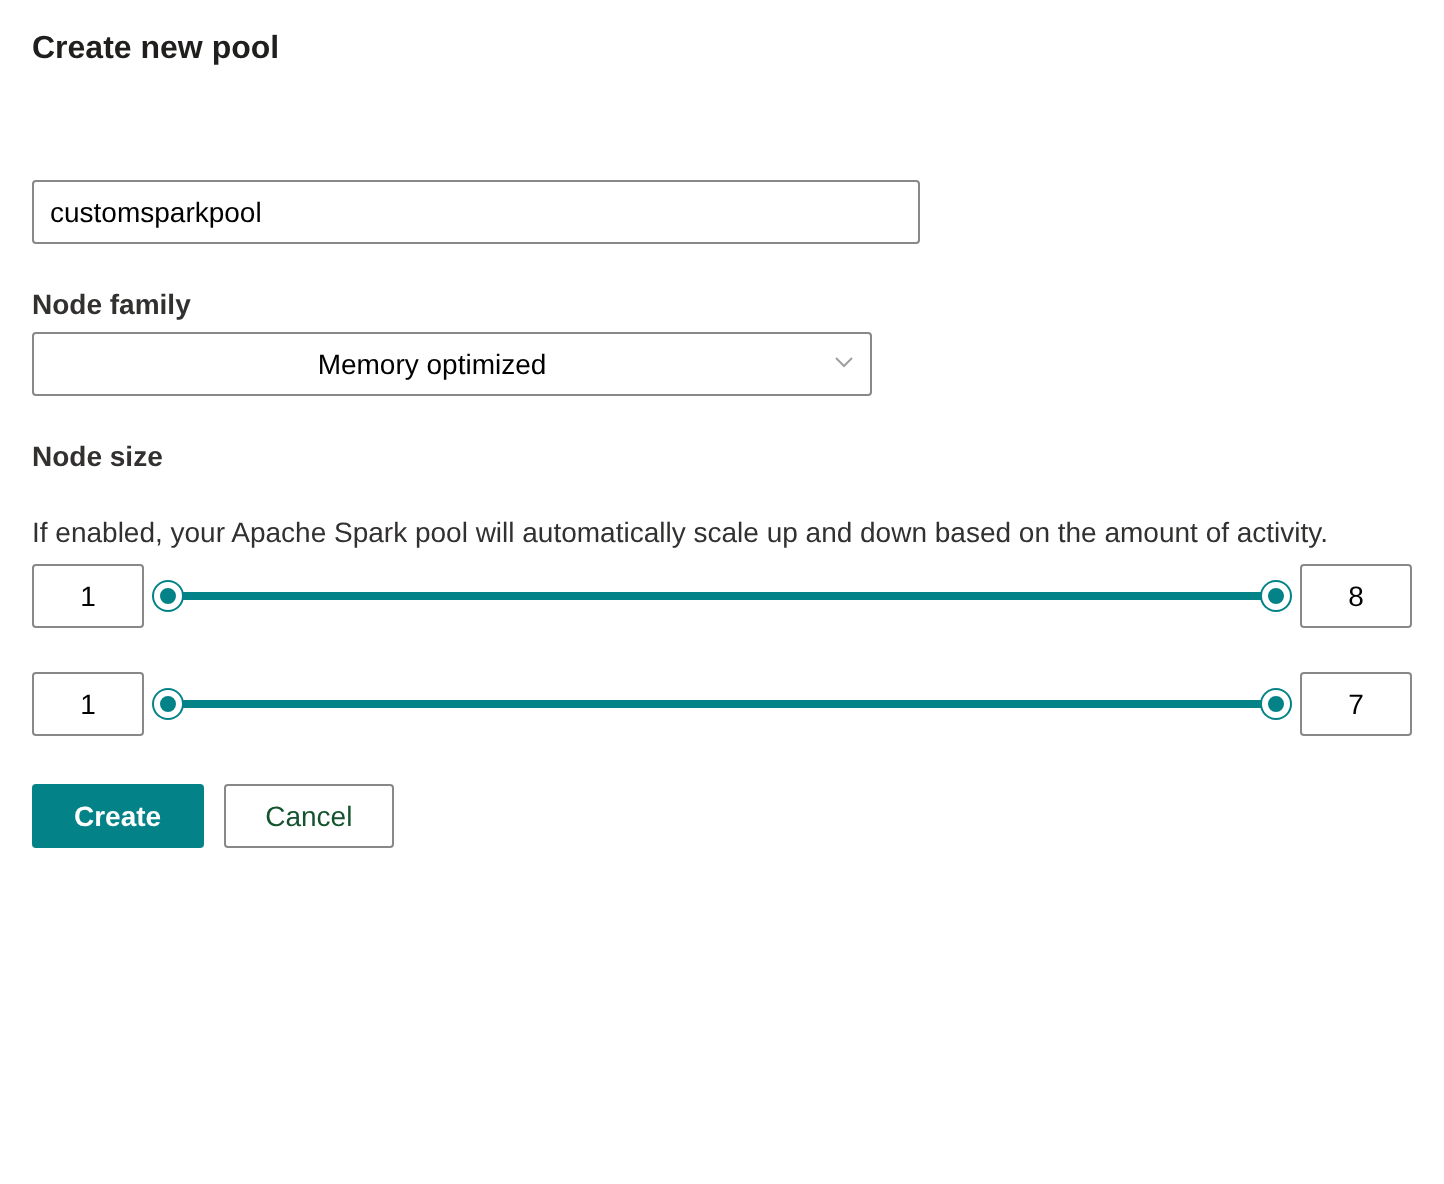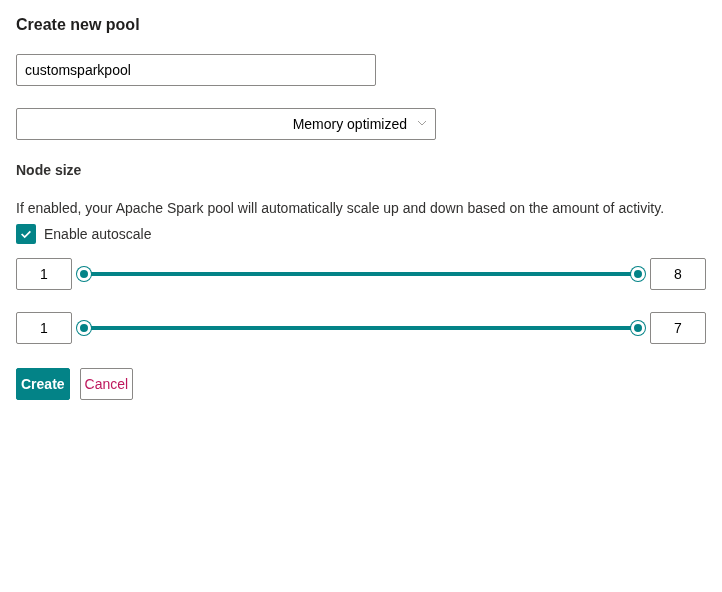--- a/index.html
+++ b/index.html
@@ -25,44 +25,45 @@
     font-size: 14px;
     font-weight: 600;
     margin-bottom: 6px;
     display: block;
   }
   .required {
     color: #a4262c;
     margin-left: 2px;
   }
   .text-input {
-    width: 360px;
+    width: 444px;
     height: 32px;
     border: 1px solid #8a8886;
     border-radius: 2px;
     padding: 0 8px;
     font-size: 14px;
     font-family: inherit;
+    margin-top: 36px;
   }
   .select-wrap {
     position: relative;
     width: 420px;
   }
   .select-input {
     width: 100%;
     height: 32px;
     border: 1px solid #8a8886;
     border-radius: 2px;
     padding: 0 28px 0 8px;
     font-size: 14px;
     font-family: inherit;
     background: #fff;
     appearance: none;
     cursor: pointer;
-    text-align: right;
+    text-align: center;
   }
   .chevron {
     position: absolute;
     right: 8px;
     top: 50%;
     transform: translateY(-50%);
     pointer-events: none;
     color: #a19f9d;
   }
   .section-label {
@@ -144,73 +145,66 @@
   }
   .slider-thumb.left { left: 0; }
   .slider-thumb.right { left: 100%; }
   .button-row {
     display: flex;
     gap: 10px;
     margin-top: 24px;
   }
   .btn {
     height: 32px;
-    padding: 0 4px;
+    padding: 0 20px;
     border-radius: 2px;
     font-size: 14px;
     font-family: inherit;
     cursor: pointer;
     font-weight: 600;
   }
   .btn-primary {
     background: #038387;
     color: #fff;
     border: 1px solid #038387;
   }
   .btn-secondary {
     background: #fff;
-    color: #be185d;
+    color: #14532d;
     border: 1px solid #8a8886;
     font-weight: 400;
   }
 </style>
 </head>
 <body>
 
 <h2 class="page-title">Create new pool</h2>
 
 <div class="field-group">
   <input type="text" class="text-input" value="customsparkpool" style="">
 </div>
 
 <div class="field-group">
+  <label class="field-label">Node family</label>
   <div class="select-wrap">
     <button class="select-input">Memory optimized</button>
     <span class="chevron">
       <svg width="12" height="12" viewBox="0 0 12 12">
           <path d="M2 4 L6 8 L10 4" stroke="currentColor" stroke-width="1" fill="none"></path>
         </svg>
     </span>
   </div>
 </div>
 
 <div class="field-group">
   <label class="field-label">Node size</label>
 </div>
 
 <div class="field-group">
   <div class="section-desc">If enabled, your Apache Spark pool will automatically scale up and down based on the amount of activity.</div>
-  <div class="checkbox-row">
-    <div class="checkbox">
-      <svg viewBox="0 0 16 16">
-          <path d="M3 8 L6.5 11.5 L13 5" stroke="#fff" stroke-width="2" fill="none"></path>
-        </svg>
-    </div>
-    <span class="checkbox-label">Enable autoscale</span>
-  </div>
   <div class="slider-row">
     <input class="num-box" value="1" style="">
     <div class="slider-track-wrap">
       <div class="slider-track"></div>
       <div class="slider-thumb left"></div>
       <div class="slider-thumb right"></div>
     </div>
     <input class="num-box" value="8" style="">
   </div>
 </div>

